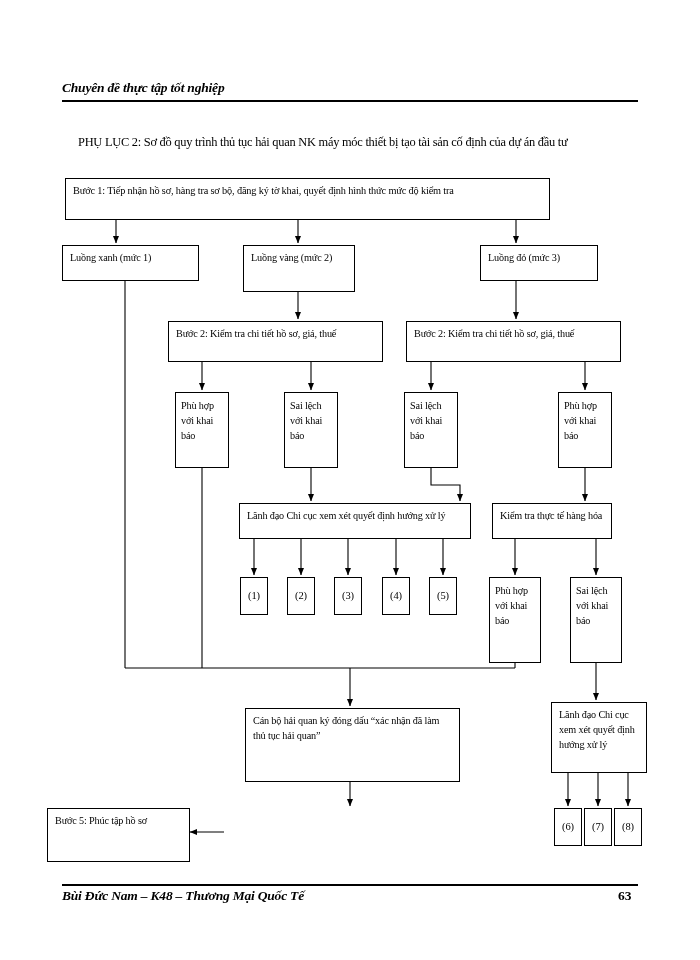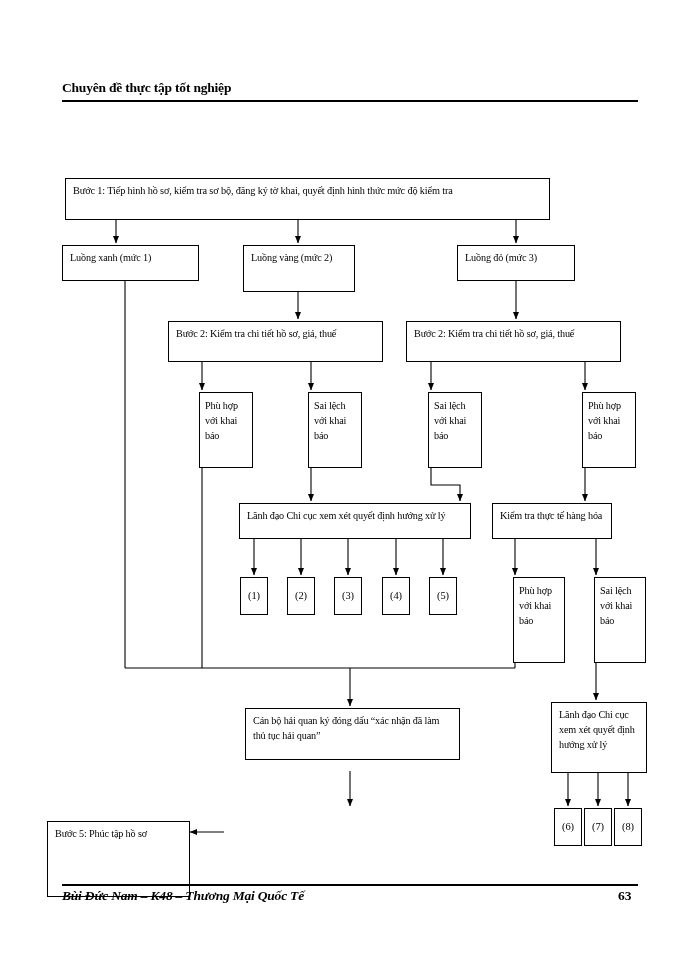--- a/index.html
+++ b/index.html
@@ -16,20 +16,21 @@
     color: #000000;
     overflow: hidden;
   }
 
   
   #header-title {
     position: absolute;
     left: 62px;
     top: 80px;
     font-family: "Liberation Serif", "DejaVu Serif", serif;
+    font-style: italic;
     font-weight: bold;
     font-size: 13.5px;
     letter-spacing: -0.2px;
     white-space: nowrap;
   }
   #header-rule {
     position: absolute;
     left: 62px;
     top: 100px;
     width: 576px;
@@ -90,21 +91,21 @@
     box-sizing: border-box;
     border: 1px solid #000;
     background: #ffffff;
     font-size: 10.2px;
     line-height: 1.45;
     letter-spacing: -0.15px;
     padding: 5px 7px;
     overflow: hidden;
   }
   .node.wide  { font-size: 10.3px; }
-  .node.small { font-size: 10.2px; padding: 6px 5px; margin-left: 24px; }
+  .node.small { font-size: 10.2px; padding: 6px 5px; }
   .node.num   {
     font-size: 10.5px;
     padding: 0;
     display: flex;
     align-items: center;
     justify-content: center;
     text-align: center;
   }
   .node.center-text {
     display: flex;
@@ -112,20 +113,21 @@
   }
 </style>
 </head>
 <body>
 
 <div id="page">
 
   <div id="header-title">Chuyên đề thực tập tốt nghiệp</div>
   <div id="header-rule"></div>
 
+  <div id="figure-caption">PHỤ LỤC 2: Sơ đồ quy trình thủ tục hải quan NK máy móc thiết bị tạo tài sản cố định của dự án đầu tư</div>
 
   <svg id="connectors" viewBox="0 0 700 960" width="700" height="960">
     <defs>
       <marker id="ah" markerWidth="9" markerHeight="9" refX="7.4" refY="3.2" orient="auto" markerUnits="userSpaceOnUse">
         <path d="M0,0 L7.6,3.2 L0,6.4 z" fill="#000"></path>
       </marker>
     </defs>
     <g stroke="#000" stroke-width="1.1" fill="none">
 
       <path d="M116,220 L116,243" marker-end="url(#ah)"></path>
@@ -174,32 +176,32 @@
       <path d="M628,773 L628,806" marker-end="url(#ah)"></path>
 
       <path d="M350,771 L350,806" marker-end="url(#ah)"></path>
 
       <path d="M224,832 L190,832" marker-end="url(#ah)"></path>
 
     </g>
   </svg>
 
   <div class="node wide" style="left:65px;  top:178px; width:485px; height:42px;">
-    <span>Bước 1: Tiếp hình hồ sơ, kiểm tra sơ bộ, đăng ký tờ khai, quyết định hình thức mức độ kiểm tra</span>
+    <span>Bước 1: Tiếp nhận hồ sơ, hàng tra sơ bộ, đăng ký tờ khai, quyết định hình thức mức độ kiểm tra</span>
   </div>
 
   <div class="node" style="left:62px;  top:245px; width:137px; height:36px;">
     <span>Luồng xanh (mức 1)</span>
   </div>
 
   <div class="node" style="left:243px; top:245px; width:112px; height:47px;">
     <span>Luồng vàng (mức 2)</span>
   </div>
 
-  <div class="node" style="left:457px; top:245px; width:118px; height:36px;">
+  <div class="node" style="left:480px; top:245px; width:118px; height:36px;">
     <span>Luồng đỏ (mức 3)</span>
   </div>
 
   <div class="node" style="left:168px; top:321px; width:215px; height:41px;">
     <span>Bước 2: Kiểm tra chi tiết hồ sơ, giá, thuế</span>
   </div>
 
   <div class="node" style="left:406px; top:321px; width:215px; height:41px;">
     <span>Bước 2: Kiểm tra chi tiết hồ sơ, giá, thuế</span>
   </div>
@@ -245,39 +247,39 @@
   </div>
 
   <div class="node small" style="left:489px; top:577px; width:52px; height:86px;">
     <span>Phù hợp với khai báo</span>
   </div>
 
   <div class="node small" style="left:570px; top:577px; width:52px; height:86px;">
     <span>Sai lệch với khai báo</span>
   </div>
 
-  <div class="node center-text" style="left:245px; top:708px; width:215px; height:52px;">
+  <div class="node center-text" style="left:245px; top:708px; width:215px; height:74px;">
     <span>Cán bộ hải quan ký đóng dấu “xác nhận đã làm thủ tục hải quan”</span>
   </div>
 
   <div class="node" style="left:551px; top:702px; width:96px; height:71px;">
     <span>Lãnh đạo Chi cục xem xét quyết định hướng xử lý</span>
   </div>
 
   <div class="node num" style="left:554px; top:808px; width:28px; height:38px;">
     <span>(6)</span>
   </div>
   <div class="node num" style="left:584px; top:808px; width:28px; height:38px;">
     <span>(7)</span>
   </div>
   <div class="node num" style="left:614px; top:808px; width:28px; height:38px;">
     <span>(8)</span>
   </div>
 
-  <div class="node center-text" style="left:47px;  top:808px; width:143px; height:76px;margin-top:13px;">
+  <div class="node center-text" style="left:47px;  top:808px; width:143px; height:54px;">
     <span>Bước 5: Phúc tập hồ sơ</span>
   </div>
 
 
   <div id="footer-rule"></div>
   <div id="footer-author">Bùi Đức Nam – K48 – Thương Mại Quốc Tế</div>
   <div id="footer-page">63</div>
 
 </div>
 

